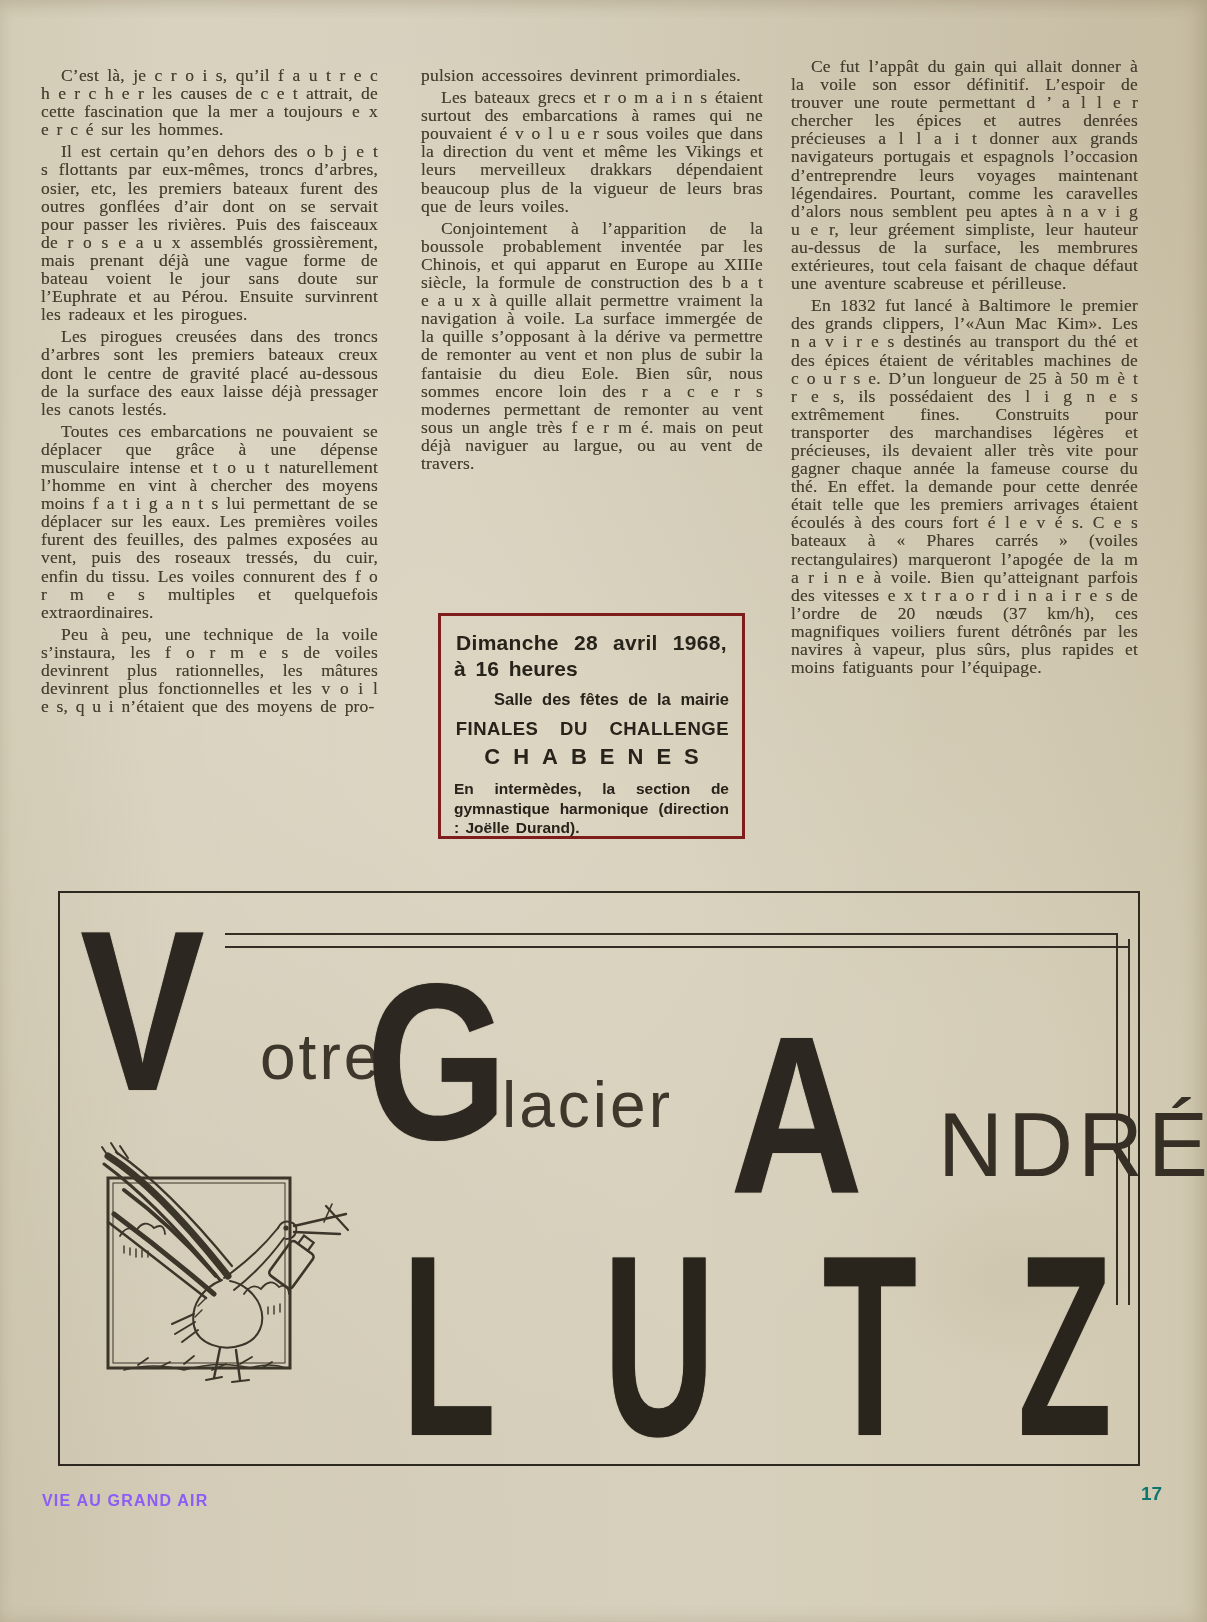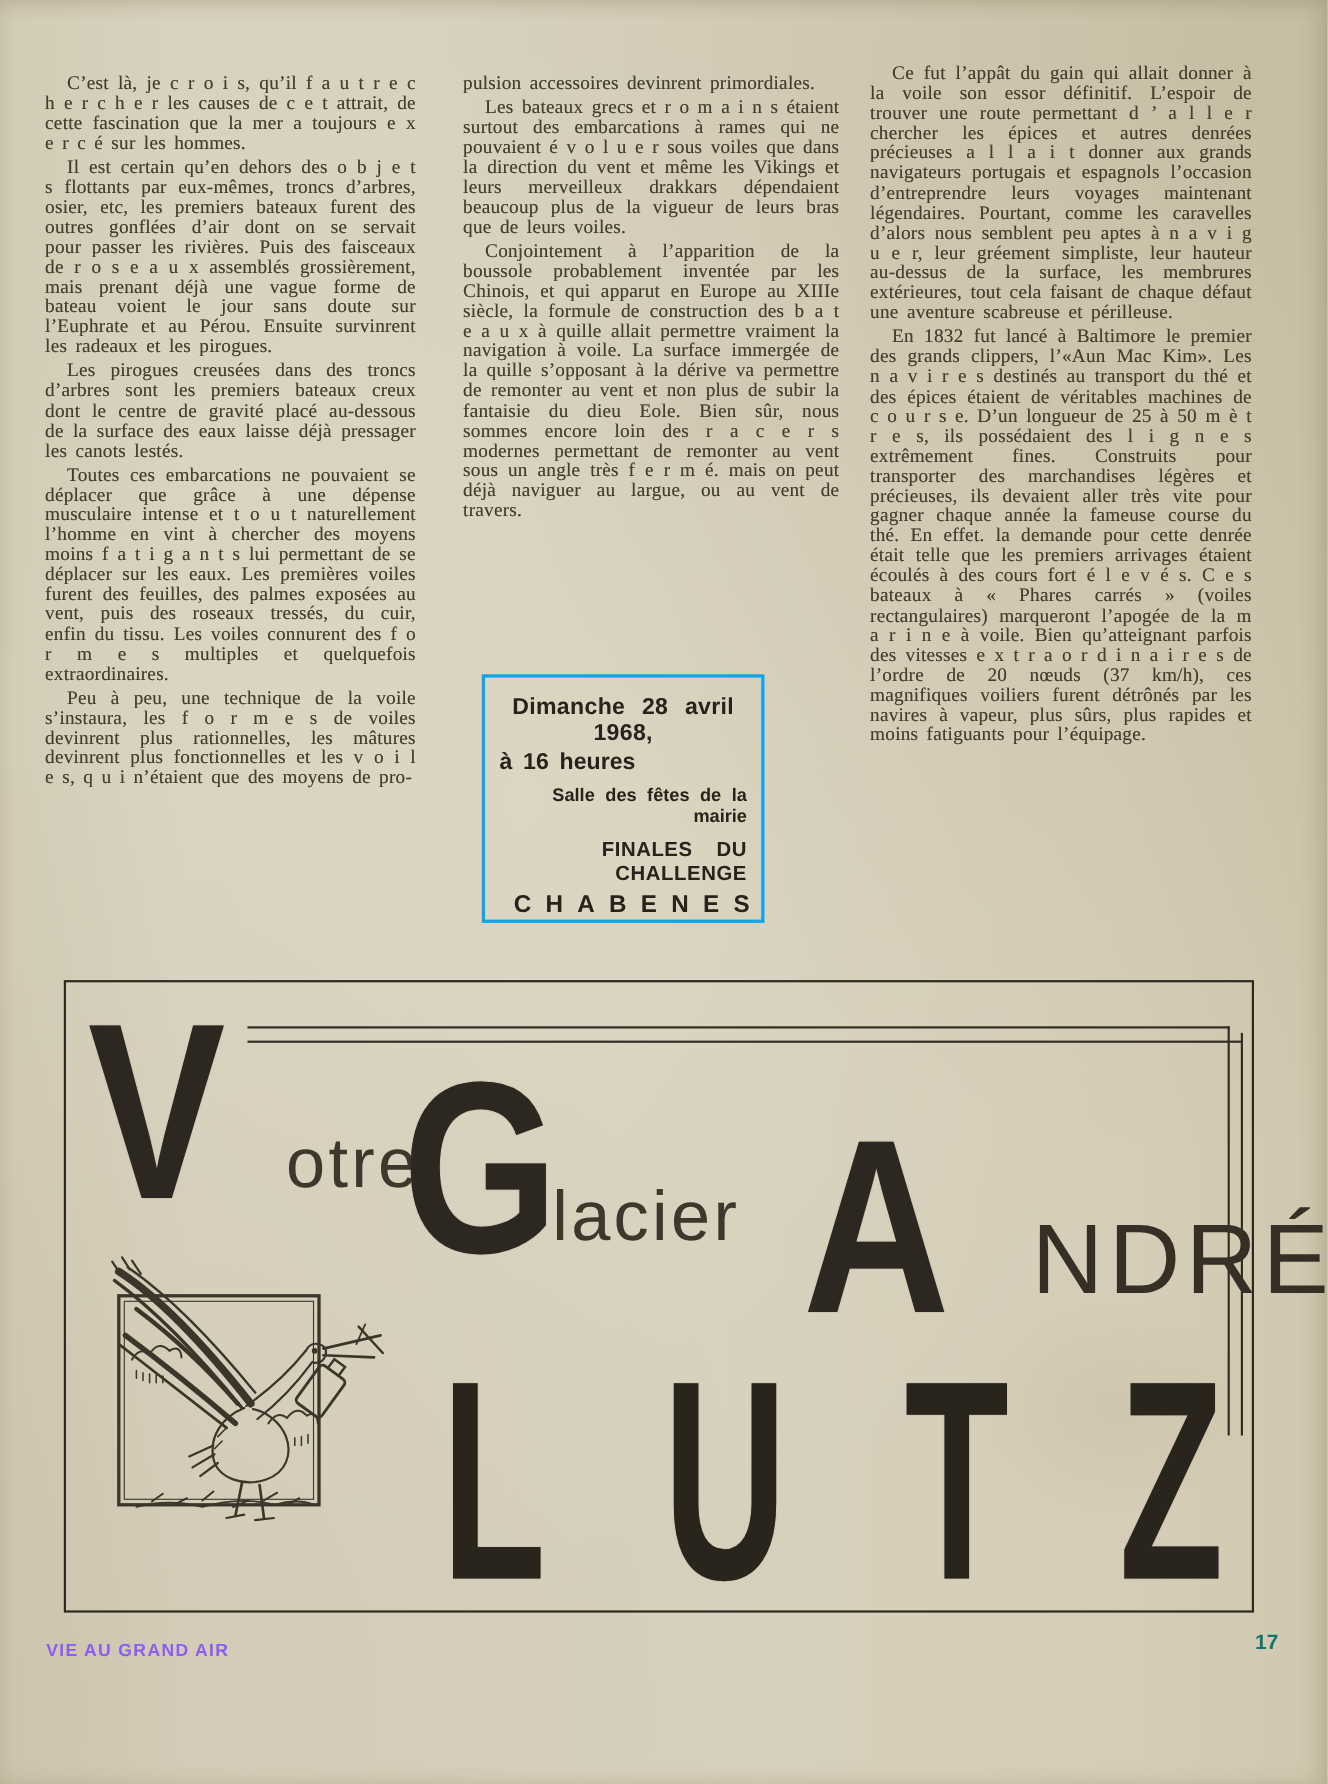--- a/index.html
+++ b/index.html
@@ -16,22 +16,22 @@
   .col{position:absolute;color:#453e2f;font-size:17.5px;line-height:18.1px;
        letter-spacing:.2px;word-spacing:3px;text-align:justify;hyphens:auto;
        text-shadow:0 0 .5px rgba(70,60,45,.55);}
   .col p{margin:0 0 0 0;text-indent:20px;}
   .col p + p{margin-top:4px;}
   .col p.cont{text-indent:0;}
   .col1{left:41px;top:66px;width:337px;}
   .col2{left:421px;top:66px;width:342px;}
   .col3{left:791px;top:57px;width:347px;}
   
-  .annc{position:absolute;left:438px;top:613px;width:257px;height:226px;box-sizing:border-box;
-        border:3px solid #0ea5e9;padding:15px 13px 0 13px;
+  .annc{position:absolute;left:438px;top:613px;width:307px;height:226px;box-sizing:border-box;
+        border:3px solid #7f1d1d;padding:15px 13px 0 13px;
         font-family:"Liberation Sans", sans-serif;font-weight:bold;color:#27221a;}
   .a-date1{font-size:21px;line-height:24px;text-align:center;word-spacing:9px;letter-spacing:.3px;}
   .a-date2{font-size:21px;line-height:27px;text-align:left;word-spacing:4px;}
   .a-venue{margin-top:8px;font-size:16.5px;text-align:right;word-spacing:5px;}
   .a-finales{margin-top:9px;font-size:18.5px;text-align:right;word-spacing:16px;letter-spacing:.5px;}
   .a-chab{margin-top:4px;font-size:22px;text-align:center;letter-spacing:13px;text-indent:13px;}
   .a-note{margin:9px 0 0 0;font-size:15.5px;line-height:19.5px;text-align:justify;word-spacing:2px;}
   
   .ad{position:absolute;left:58px;top:891px;width:1078px;height:571px;border:2px solid #2e2920;}
   .rule{position:absolute;background:#332d23;}
@@ -91,20 +91,21 @@
     <p>Ce fut l’appât du gain qui allait donner à la voile son essor définitif. L’espoir de trouver une route permettant d ’ a l l e r chercher les épices et autres denrées précieuses a l l a i t donner aux grands navigateurs portugais et espagnols l’occasion d’entreprendre leurs voyages maintenant légendaires. Pourtant, comme les caravelles d’alors nous semblent peu aptes à n a v i g u e r, leur gréement simpliste, leur hauteur au-dessus de la surface, les membrures extérieures, tout cela faisant de chaque défaut une aventure scabreuse et périlleuse.</p>
     <p>En 1832 fut lancé à Baltimore le premier des grands clippers, l’«Aun Mac Kim». Les n a v i r e s destinés au transport du thé et des épices étaient de véritables machines de c o u r s e. D’un longueur de 25 à 50 m è t r e s, ils possédaient des l i g n e s extrêmement fines. Construits pour transporter des marchandises légères et précieuses, ils devaient aller très vite pour gagner chaque année la fameuse course du thé. En effet. la demande pour cette denrée était telle que les premiers arrivages étaient écoulés à des cours fort é l e v é s. C e s bateaux à « Phares carrés » (voiles rectangulaires) marqueront l’apogée de la m a r i n e à voile. Bien qu’atteignant parfois des vitesses e x t r a o r d i n a i r e s de l’ordre de 20 nœuds (37 km/h), ces magnifiques voiliers furent détrônés par les navires à vapeur, plus sûrs, plus rapides et moins fatiguants pour l’équipage.</p>
   </section>
 
   <aside class="annc">
     <div class="a-date1">Dimanche 28 avril 1968,</div>
     <div class="a-date2">à 16 heures</div>
     <div class="a-venue">Salle des fêtes de la mairie</div>
     <div class="a-finales">FINALES DU CHALLENGE</div>
     <div class="a-chab">CHABENES</div>
+    <p class="a-note">En intermèdes, la section de gymnastique harmonique (direction : Joëlle Durand).</p>
   </aside>
 
   <section class="ad">
     <span class="rule rt1"></span>
     <span class="rule rt2"></span>
     <span class="rule rv1"></span>
     <span class="rule rv2"></span>
 
     <span class="cap cap-v">V</span>
     <span class="low low-otre">otre</span>

